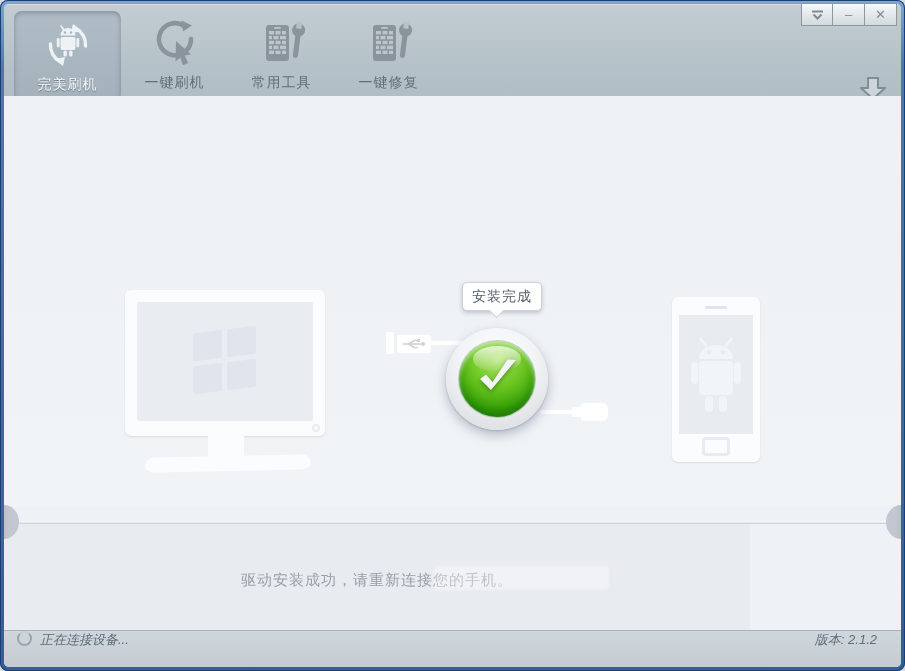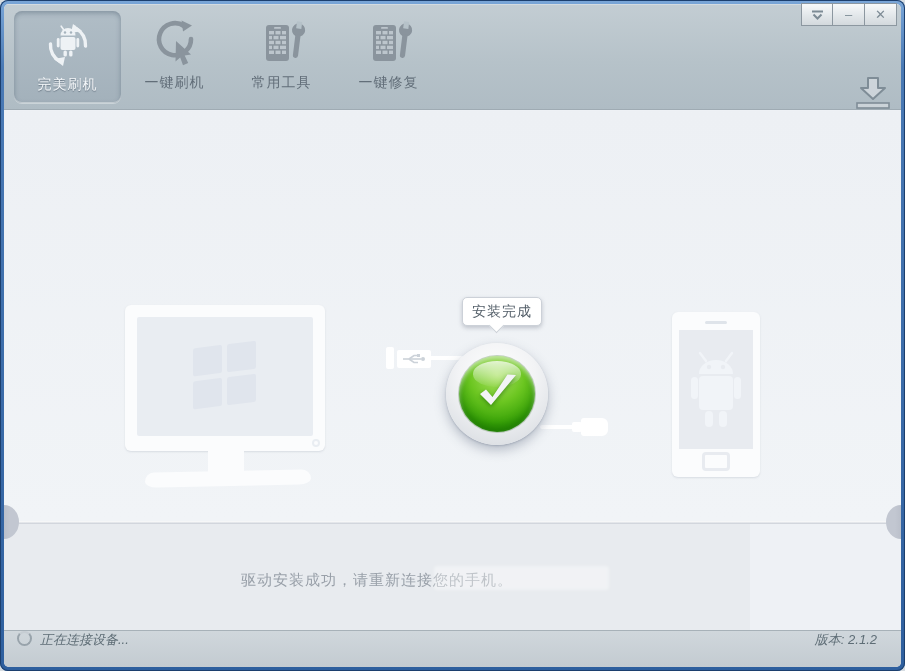--- a/index.html
+++ b/index.html
@@ -34,21 +34,21 @@
             background:linear-gradient(180deg,#f7f9fa 0%,#e2e7ea 55%,#d3d9dd 100%);
             display:flex; align-items:center; justify-content:center;
             color:#7d8b95; font-size:13px; line-height:1; cursor:pointer; }
   .winbtn + .winbtn { border-left:none; }
   .winbtn svg { display:block; }
 
   
   .dl { position:absolute; right:9px; top:72px; width:38px; height:34px; cursor:pointer; }
 
   
-  .upper { position:absolute; left:0; top:107px; width:897px; height:410px;
+  .upper { position:absolute; left:0; top:92px; width:897px; height:410px;
            background:linear-gradient(180deg,#edf0f4 0%,#f1f4f7 100%); }
   .divider { position:absolute; left:0; top:517px; width:897px; height:3px;
              background:linear-gradient(180deg,#ffffff 0%,#c9ced6 100%); }
   .lower { position:absolute; left:0; top:520px; width:746px; height:106px; background:#e8ebef; }
   .notch { position:absolute; width:30px; height:34px; border-radius:50%; top:501px;
            background:linear-gradient(90deg,#a8aeb9 0%,#c2c7d1 70%); z-index:5; }
   .notch.l { left:-15px; }
   .notch.r { right:-15px; background:linear-gradient(270deg,#a8aeb9 0%,#c2c7d1 70%); }
 
   

